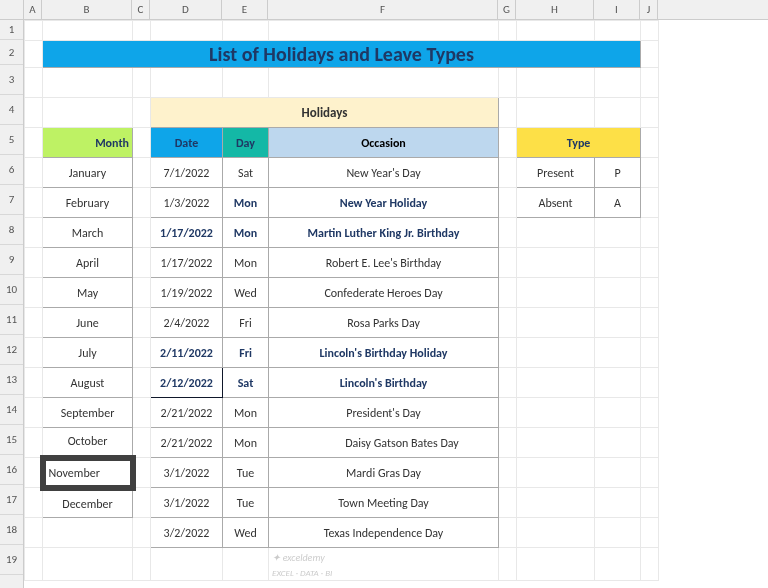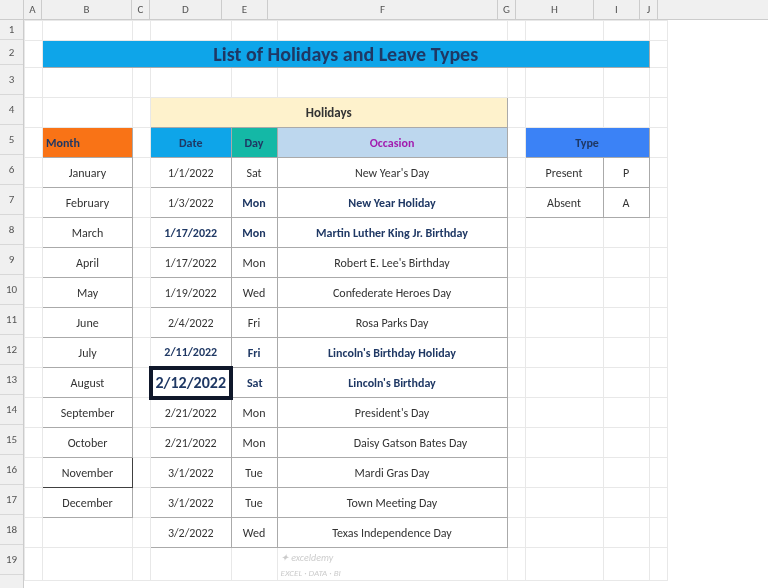--- a/index.html
+++ b/index.html
@@ -189,35 +189,35 @@
           <td class="empty noborder"></td>
           <td colspan="3" style="background:#fef2cc;text-align:center;font-weight:bold;font-size:13px;color:#333;border:1.5px solid #aaa;border-bottom:1px solid #aaa;">Holidays</td>
           <td class="empty noborder"></td>
           <td class="empty noborder"></td>
           <td class="empty noborder"></td>
           <td class="empty noborder"></td>
         </tr>
 
         <tr class="r3">
           <td class="empty noborder"></td>
-          <td style="background:#f97316;text-align:left;font-weight:bold;font-size:12px;color:#1f3864;border:1.5px solid #aaa;">Month</td>
+          <td style="background:#bef264;text-align:right;font-weight:bold;font-size:12px;color:#1f3864;border:1.5px solid #aaa;">Month</td>
           <td class="empty noborder"></td>
           <td style="background:#0ea5e9;text-align:center;font-weight:bold;font-size:12px;color:#1f3864;border:1.5px solid #aaa;border-bottom:1.5px solid #aaa;">Date</td>
           <td style="background:#14b8a6;text-align:center;font-weight:bold;font-size:12px;color:#1f3864;border:1.5px solid #aaa;border-bottom:1.5px solid #aaa;">Day</td>
-          <td style="background:#bdd7ee;text-align:center;font-weight:bold;font-size:12px;color:#a21caf;border:1.5px solid #aaa;border-bottom:1.5px solid #aaa;">Occasion</td>
-          <td class="empty noborder"></td>
-          <td colspan="2" style="background:#3b82f6;text-align:center;font-weight:bold;font-size:12px;color:#1f3864;border:1.5px solid #aaa;">Type</td>
+          <td style="background:#bdd7ee;text-align:center;font-weight:bold;font-size:12px;color:#000000;border:1.5px solid #aaa;border-bottom:1.5px solid #aaa;">Occasion</td>
+          <td class="empty noborder"></td>
+          <td colspan="2" style="background:#fde047;text-align:center;font-weight:bold;font-size:12px;color:#1f3864;border:1.5px solid #aaa;">Type</td>
           <td class="empty noborder"></td>
         </tr>
 
         <tr class="r3">
           <td class="empty noborder"></td>
           <td style="text-align:center;font-size:12px;color:#333;border:1px solid #aaa;">January</td>
           <td class="empty noborder"></td>
-          <td style="text-align:center;font-size:12px;color:#333;border:1px solid #aaa;">1/1/2022</td>
+          <td style="text-align:center;font-size:12px;color:#333;border:1px solid #aaa;">7/1/2022</td>
           <td style="text-align:center;font-size:12px;color:#333;border:1px solid #aaa;">Sat</td>
           <td style="text-align:center;font-size:12px;color:#333;border:1px solid #aaa;">New Year's Day</td>
           <td class="empty noborder"></td>
           <td style="text-align:center;font-size:12px;color:#333;border:1px solid #aaa;">Present</td>
           <td style="text-align:center;font-size:12px;color:#333;border:1px solid #aaa;">P</td>
           <td class="empty noborder"></td>
         </tr>
 
         <tr class="r3">
           <td class="empty noborder"></td>
@@ -294,21 +294,21 @@
           <td class="empty noborder"></td>
           <td class="empty noborder"></td>
           <td class="empty noborder"></td>
           <td class="empty noborder"></td>
         </tr>
 
         <tr class="r3">
           <td class="empty noborder"></td>
           <td style="text-align:center;font-size:12px;color:#333;border:1px solid #aaa;">August</td>
           <td class="empty noborder"></td>
-          <td style="text-align:center;font-size:16px;color:#1f3864;font-weight:bold;border:4px solid #0f172a;">2/12/2022</td>
+          <td style="text-align:center;font-size:12px;color:#1f3864;font-weight:bold;border:1px solid #0f172a;">2/12/2022</td>
           <td style="text-align:center;font-size:12px;color:#1f3864;font-weight:bold;border:1px solid #aaa;">Sat</td>
           <td style="text-align:center;font-size:12px;color:#1f3864;font-weight:bold;border:1px solid #aaa;">Lincoln's Birthday</td>
           <td class="empty noborder"></td>
           <td class="empty noborder"></td>
           <td class="empty noborder"></td>
           <td class="empty noborder"></td>
         </tr>
 
         <tr class="r3">
           <td class="empty noborder"></td>
@@ -331,21 +331,21 @@
           <td style="text-align:center;font-size:12px;color:#333;border:1px solid #aaa;">Mon</td>
           <td style="text-align:center;font-size:12px;color:#333;border:1px solid #aaa;padding-left:40px;">Daisy Gatson Bates Day</td>
           <td class="empty noborder"></td>
           <td class="empty noborder"></td>
           <td class="empty noborder"></td>
           <td class="empty noborder"></td>
         </tr>
 
         <tr class="r3">
           <td class="empty noborder"></td>
-          <td style="text-align:center;font-size:12px;color:#333;border:1px solid #404040;">November</td>
+          <td style="font-size:12px;color:#333;border:6px solid #404040;">November</td>
           <td class="empty noborder"></td>
           <td style="text-align:center;font-size:12px;color:#333;border:1px solid #aaa;">3/1/2022</td>
           <td style="text-align:center;font-size:12px;color:#333;border:1px solid #aaa;">Tue</td>
           <td style="text-align:center;font-size:12px;color:#333;border:1px solid #aaa;">Mardi Gras Day</td>
           <td class="empty noborder"></td>
           <td class="empty noborder"></td>
           <td class="empty noborder"></td>
           <td class="empty noborder"></td>
         </tr>
 

